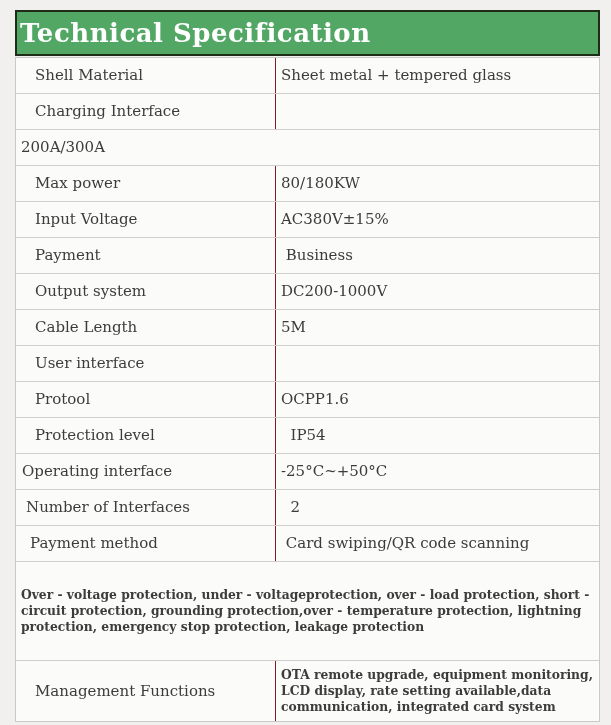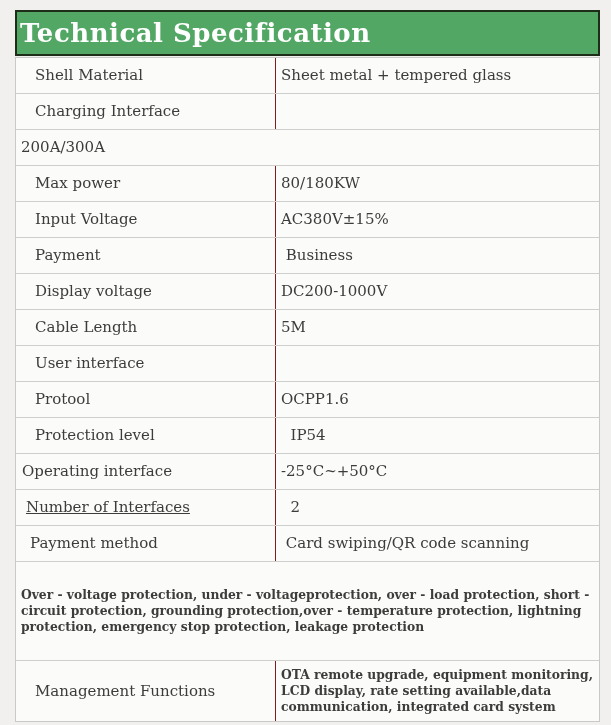--- a/index.html
+++ b/index.html
@@ -71,21 +71,21 @@
     border-right: 1px solid #7f1d1d;
     padding: 4px 4px 4px 19px;
   }
   .cell.value {
     flex: 1 1 auto;
     padding: 4px 4px 4px 5px;
     white-space: pre-wrap;
   }
   
   .row:nth-child(12) .cell.label { padding-left: 6px; }
-  .row:nth-child(13) .cell.label { padding-left: 10px; text-decoration: underline; }
+  .row:nth-child(13) .cell.label { padding-left: 10px; }
   .row:nth-child(14) .cell.label { padding-left: 14px; }
   
   .row.multiline { min-height: 58px; }
   .row.multiline .cell.value {
     font-size: 12.3px;
     font-weight: bold;
     line-height: 1.3;
     padding: 6px 3px 6px 5px;
   }
   .row:nth-child(15).multiline { min-height: 98px; }
@@ -120,21 +120,21 @@
     <div class="cell label">Input Voltage</div>
     <div class="cell value">AC380V±15%</div>
   </div>
 
   <div class="row">
     <div class="cell label">Payment</div>
     <div class="cell value"> Business</div>
   </div>
 
   <div class="row">
-    <div class="cell label">Display voltage</div>
+    <div class="cell label">Output system</div>
     <div class="cell value">DC200-1000V</div>
   </div>
 
   <div class="row">
     <div class="cell label">Cable Length</div>
     <div class="cell value">5M</div>
   </div>
 
   <div class="row">
     <div class="cell label">User interface</div>

